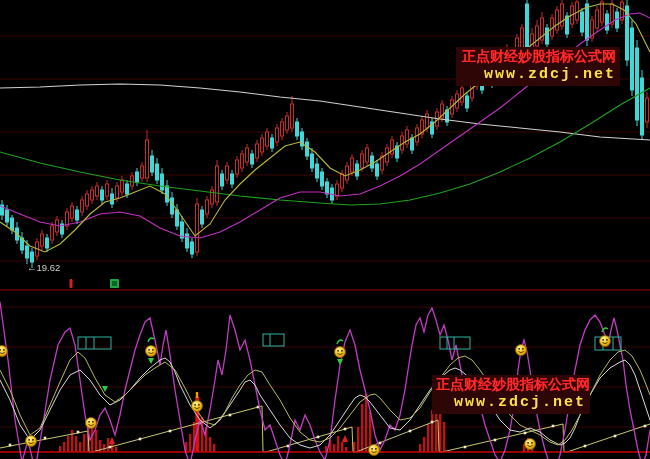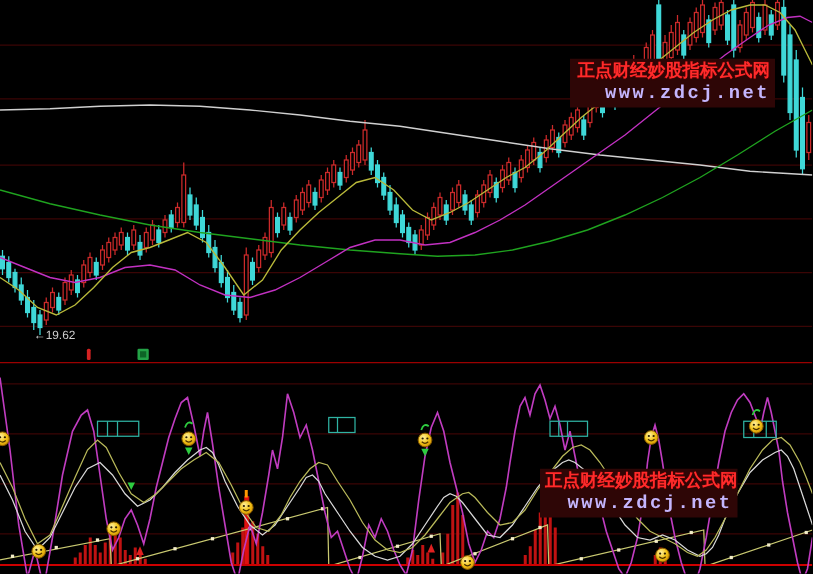--- a/index.html
+++ b/index.html
@@ -12,21 +12,21 @@
     position:absolute;text-align:right;background:#2e0606;
     padding:1px 4px 2px 4px;line-height:1.25;z-index:5;
   }
   .wm-top{left:456px;top:47px;width:156px;}
   .wm-bottom{left:432px;top:375px;width:150px;}
   .wm-cn{
     color:#ff2b2b;font-weight:bold;font-size:14px;letter-spacing:0px;white-space:nowrap;
     text-shadow:0 0 1px #800;
   }
   .wm-url{
-    color:#c4b5fd;font-weight:bold;font-size:15px;letter-spacing:2px;white-space:nowrap;
+    color:#fde047;font-weight:bold;font-size:15px;letter-spacing:2px;white-space:nowrap;
     font-family:"Liberation Mono","DejaVu Sans Mono",monospace;
   }
 </style>
 </head>
 <body>
 
 <div id="screen">
   <svg id="chart-svg" width="650" height="459" viewBox="0 0 650 459">
       <defs>
         <radialGradient id="smileyG" cx="38%" cy="32%" r="75%">

